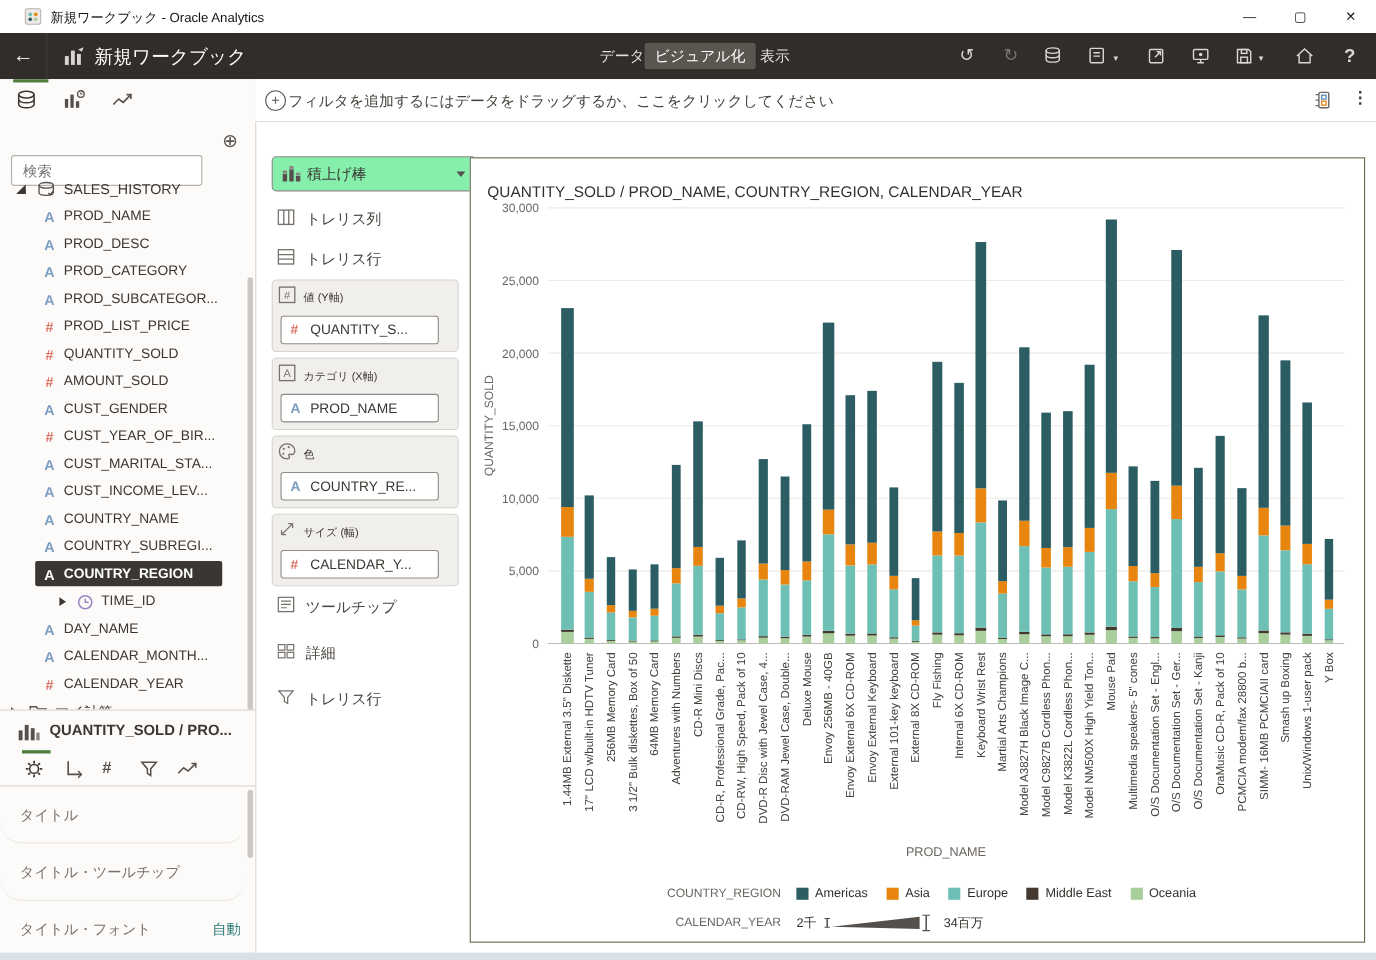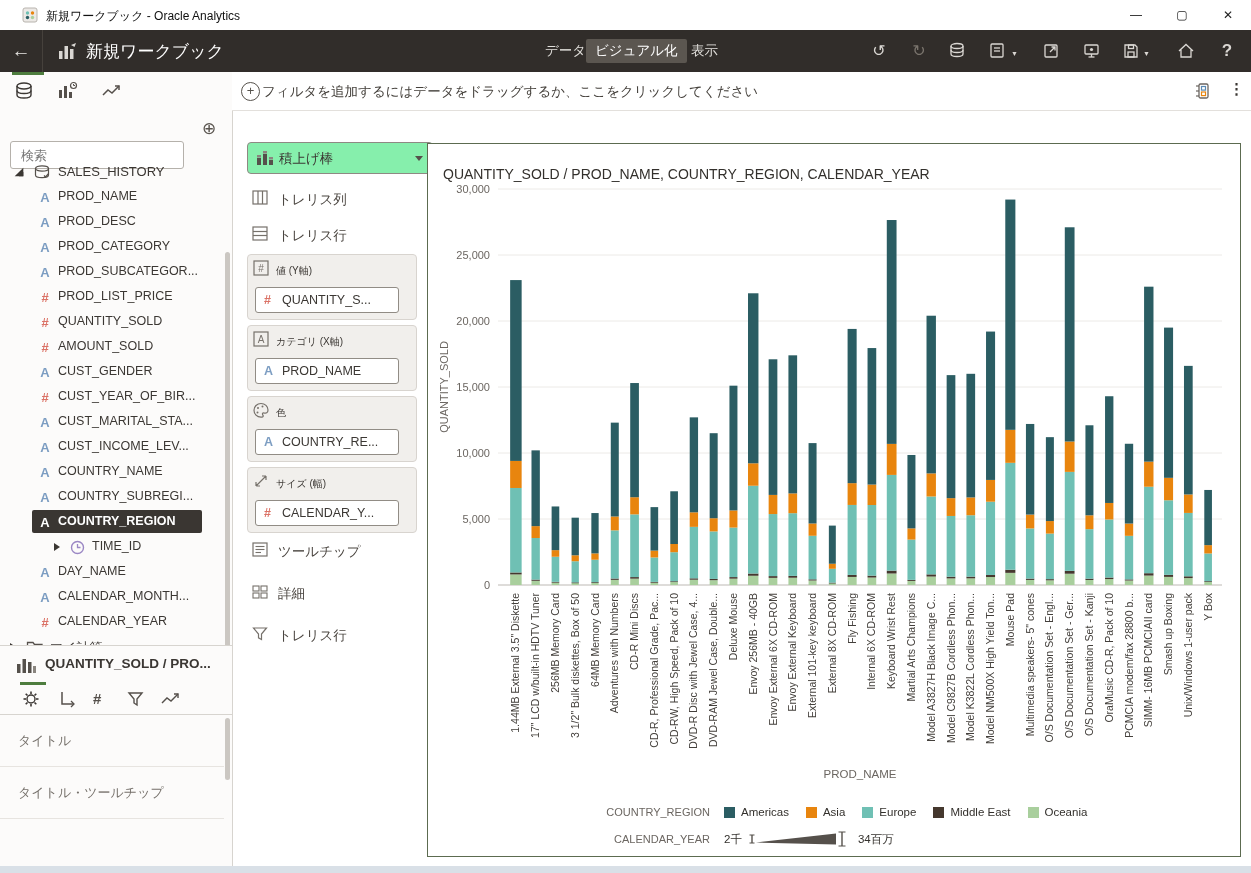--- a/index.html
+++ b/index.html
@@ -35,21 +35,21 @@
   .caret-exp{width:0;height:0;border-left:7px solid transparent;border-top:7px solid transparent;border-right:7px solid #3b3733;border-bottom:7px solid #3b3733;transform:scale(.62);position:absolute;top:5px;}
   .trow.sel .selbg{position:absolute;left:32px;top:0;width:170px;height:23px;background:#3a3632;border-radius:2px;}
   .trow.sel .lbl{color:#fff;font-weight:bold;}
   .trow.sel .fa{color:#fff;}
   #treescroll{position:absolute;left:225px;top:180px;width:5px;height:400px;background:#cbc7c2;border-radius:3px;}
   
   #vizpanel{position:absolute;left:0;top:573px;width:232px;border-top:1px solid #d7d4cf;background:#fcfbfa;height:228px;text-align:center;}
   #vizpanel .hdr{position:absolute;left:45px;top:10px;font-size:13.5px;font-weight:bold;color:#3b3733;white-space:nowrap;}
   #vp-tabs{position:absolute;left:0;top:36px;width:232px;height:32px;border-bottom:1px solid #d7d4cf;}
   #vp-active-bar{position:absolute;left:20px;top:0;width:26px;height:3px;background:#4e7d3e;}
-  .vprow{position:absolute;left:0;width:224px;height:52px;border-bottom:1px solid #e7e4e0;}
+  .vprow{position:absolute;left:0;width:224px;height:52px;border-bottom:1px solid #e7e4e0;border-radius:20px;}
   .vprow .lbl{position:absolute;left:18px;top:18px;font-size:13px;color:#76716b;}
   .vprow .val{position:absolute;right:4px;top:18px;font-size:13px;color:#2e7c78;width:28px;overflow:hidden;white-space:nowrap;}
   #vpscroll{position:absolute;left:225px;top:72px;width:5px;height:62px;background:#cbc7c2;border-radius:3px;}
   
   #filterbar{left:232px;top:72px;width:1019px;height:38px;background:#fff;border-bottom:1px solid #e3e0dc;}
   #filterbar .ftext{position:absolute;left:30px;top:11px;font-size:13.5px;color:#45413c;}
   #plusicon{position:absolute;left:9px;top:10px;width:17px;height:17px;border:1.4px solid #56524c;border-radius:50%;color:#56524c;font-size:13px;line-height:16px;text-align:center;}
   #kebab{position:absolute;left:997px;top:8px;width:14px;height:22px;color:#3b3733;font-size:15px;font-weight:bold;letter-spacing:0;}
   
   #grammar{left:247px;top:142px;width:170px;height:731px;background:#fff;}
@@ -297,20 +297,24 @@
       <svg class="abs" style="left:160px;top:8px" width="22" height="18">
         <path d="M2 13 L7 8 L11 11 L18 4" fill="none" stroke="#55504b" stroke-width="1.4"></path>
           <path d="M14 4 H18 V8" fill="none" stroke="#55504b" stroke-width="1.4"></path>
       </svg>
     </div>
     <div class="vprow" style="top:68px">
       <span class="lbl">タイトル</span>
     </div>
     <div class="vprow" style="top:120px">
       <span class="lbl">タイトル・ツールチップ</span>
+    </div>
+    <div class="vprow" style="top:172px;border-bottom:0">
+      <span class="lbl">タイトル・フォント</span>
+      <span class="val">自動</span>
     </div>
     <div id="vpscroll"></div>
   </div>
 </div>
 
 <div class="abs" id="filterbar">
   <div id="plusicon">+</div>
   <span class="ftext">フィルタを追加するにはデータをドラッグするか、ここをクリックしてください</span>
   <svg class="abs" style="left:962px;top:10px" width="20" height="18">
     <rect x="5" y="2" width="9" height="14" rx="1.5" fill="none" stroke="#6b6661" stroke-width="1.3"></rect>

